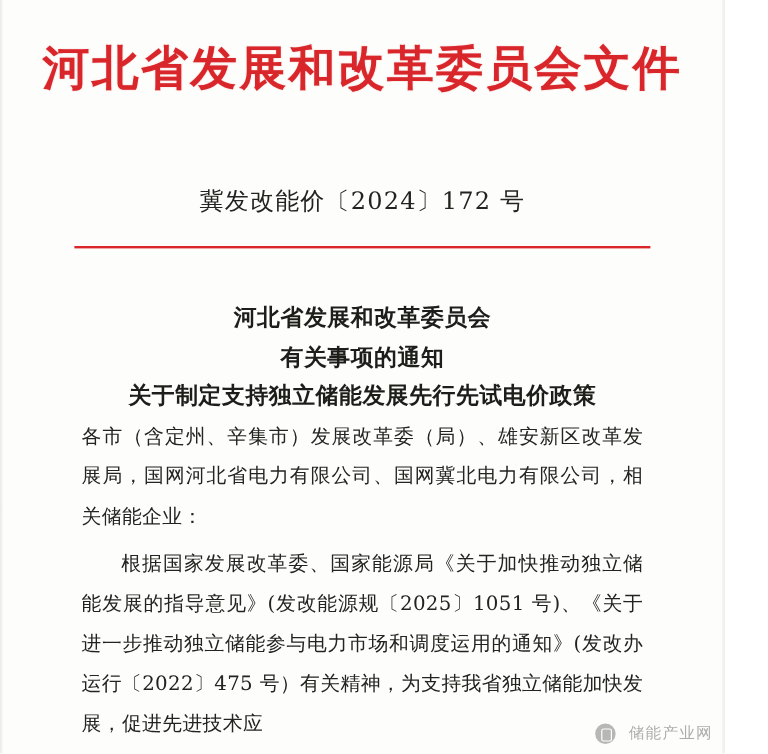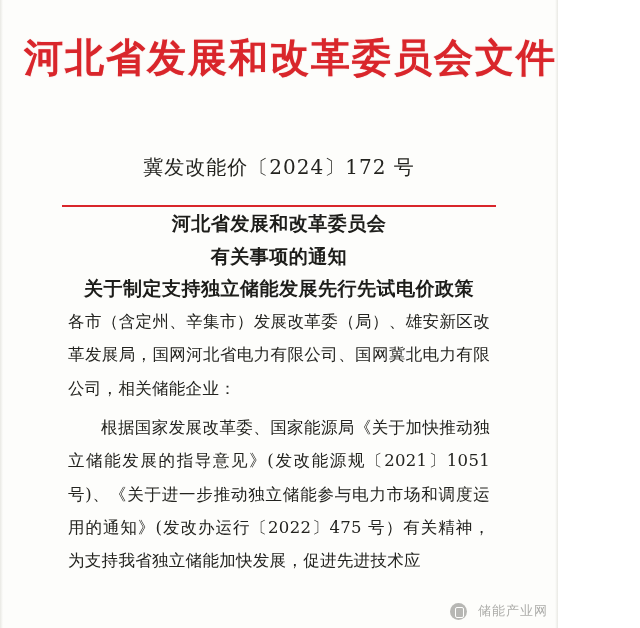--- a/index.html
+++ b/index.html
@@ -9,21 +9,21 @@
   }
   body {
     width: 640px;
     height: 628px;
     overflow: hidden;
     font-family: "Liberation Serif", serif;
   }
 
   .page {
     position: relative;
-    width: 558px;
+    width: 604px;
     height: 628px;
     background: #fdfdfb;
     overflow: hidden;
   }
 
   
   .masthead {
     margin-top: 34px;
     text-align: center;
     padding: 0 24px;
@@ -51,20 +51,21 @@
 
   
   .red-rule {
     margin: 24px 62px 0 62px;
     height: 2px;
     background: #d9262b;
   }
 
   
   .title-block {
+    margin-top: 42px;
     padding: 0 70px;
     text-align: center;
     color: #1d1d1a;
     font-family: "DejaVu Serif", serif;
     font-weight: bold;
     font-size: 19px;
     line-height: 1.72;
     letter-spacing: 0.5px;
   }
   .title-line {
@@ -153,20 +154,20 @@
   <div class="red-rule"></div>
 
   <div class="title-block">
     <span class="title-line">河北省发展和改革委员会</span>
     <span class="title-line">有关事项的通知</span>
     <span class="title-line">关于制定支持独立储能发展先行先试电价政策</span>
   </div>
 
   <div class="body-block">
     <p class="para">各市（含定州、辛集市）发展改革委（局）、雄安新区改革发展局，国网河北省电力有限公司、国网冀北电力有限公司，相关储能企业：</p>
-    <p class="para indent">根据国家发展改革委、国家能源局《关于加快推动独立储能发展的指导意见》(发改能源规〔2021〕1051 号)、《关于进一步推动独立储能参与电力市场和调度运用的通知》(发改办运行〔2022〕475 号）有关精神，为支持我省独立储能加快发展，促进先进技术应</p>
+    <p class="para indent">根据国家发展改革委、国家能源局《关于加快推动独立储能发展的指导意见》(发改能源规〔2025〕1051 号)、《关于进一步推动独立储能参与电力市场和调度运用的通知》(发改办运行〔2022〕475 号）有关精神，为支持我省独立储能加快发展，促进先进技术应</p>
   </div>
 
   <div class="watermark">
     <span class="wm-logo"></span>
     <span class="wm-text">储能产业网</span>
   </div>
 </div>
 
 </body></html>

